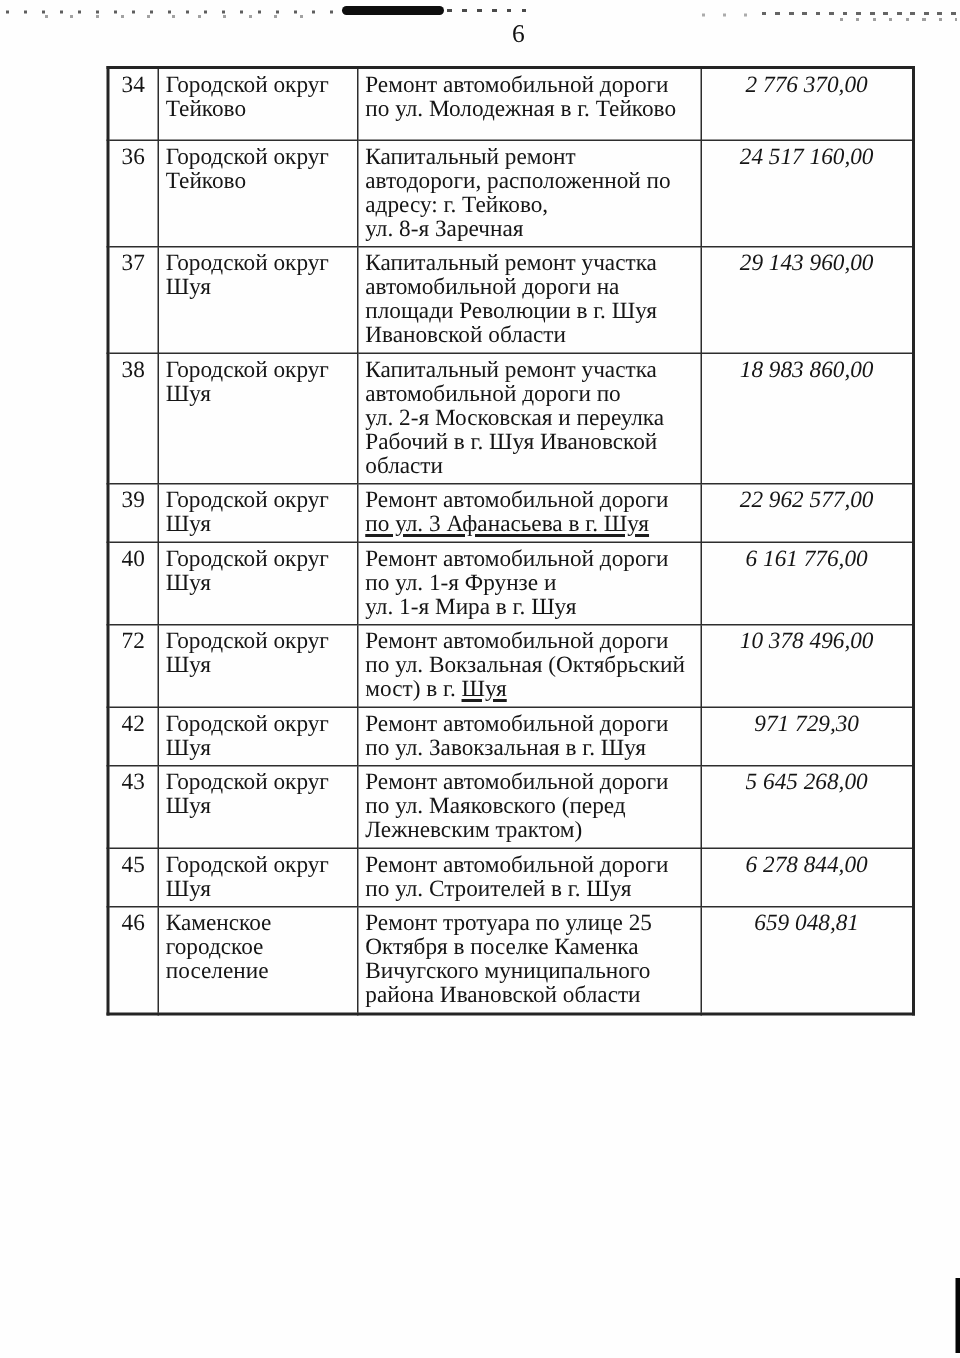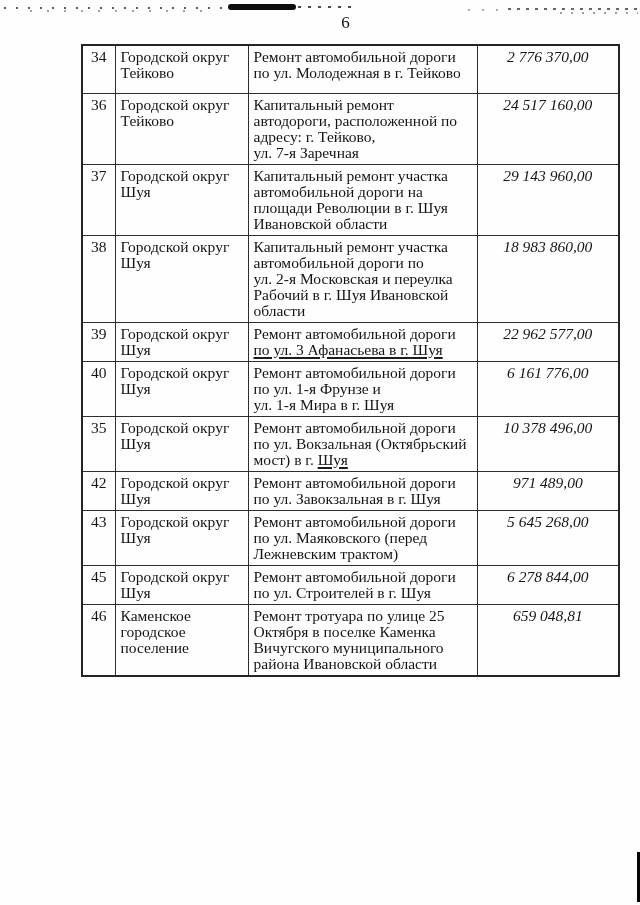--- a/index.html
+++ b/index.html
@@ -51,21 +51,21 @@
   .page-number {
     position: absolute;
     top: 13px; left: 77px; width: 537px;
     text-align: center;
     font-size: 17px;
     color: #111;
   }
   
   table.doc-table {
     position: absolute;
-    top: 44px; left: 81px;
+    top: 44px; left: 71px;
     width: 537px;
     border-collapse: collapse;
     table-layout: fixed;
   }
   table.doc-table { border: 2px solid #242424; }
   table.doc-table td {
     border: 1.5px solid #2d2d2d;
     vertical-align: top;
     font-size: 15.5px;
     line-height: 16px;
@@ -120,21 +120,21 @@
   </tr>
 
 
   <tr>
     <td class="c-num">36</td>
     <td class="c-mun">Городской округ
 Тейково</td>
     <td class="c-desc">Капитальный ремонт
 автодороги, расположенной по
 адресу: г. Тейково,
-ул. 7-я Заречная</td>
+ул. 8-я Заречная</td>
     <td class="c-amt">24 517 160,00</td>
   </tr>
 
   <tr>
     <td class="c-num">37</td>
     <td class="c-mun">Городской округ
 Шуя</td>
     <td class="c-desc">Капитальный ремонт участка
 автомобильной дороги на
 площади Революции в г. Шуя
@@ -167,36 +167,36 @@
     <td class="c-num">40</td>
     <td class="c-mun">Городской округ
 Шуя</td>
     <td class="c-desc">Ремонт автомобильной дороги
 по ул. 1-я Фрунзе и
 ул. 1-я Мира в г. Шуя</td>
     <td class="c-amt">6 161 776,00</td>
   </tr>
 
   <tr>
-    <td class="c-num">35</td>
+    <td class="c-num">72</td>
     <td class="c-mun">Городской округ
 Шуя</td>
     <td class="c-desc">Ремонт автомобильной дороги
 по ул. Вокзальная (Октябрьский
 мост) в г. <u>Шуя</u></td>
     <td class="c-amt">10 378 496,00</td>
   </tr>
 
   <tr>
     <td class="c-num">42</td>
     <td class="c-mun">Городской округ
 Шуя</td>
     <td class="c-desc">Ремонт автомобильной дороги
 по ул. Завокзальная в г. Шуя</td>
-    <td class="c-amt">971 489,00</td>
+    <td class="c-amt">971 729,30</td>
   </tr>
 
   <tr>
     <td class="c-num">43</td>
     <td class="c-mun">Городской округ
 Шуя</td>
     <td class="c-desc">Ремонт автомобильной дороги
 по ул. Маяковского (перед
 Лежневским трактом)</td>
     <td class="c-amt">5 645 268,00</td>

